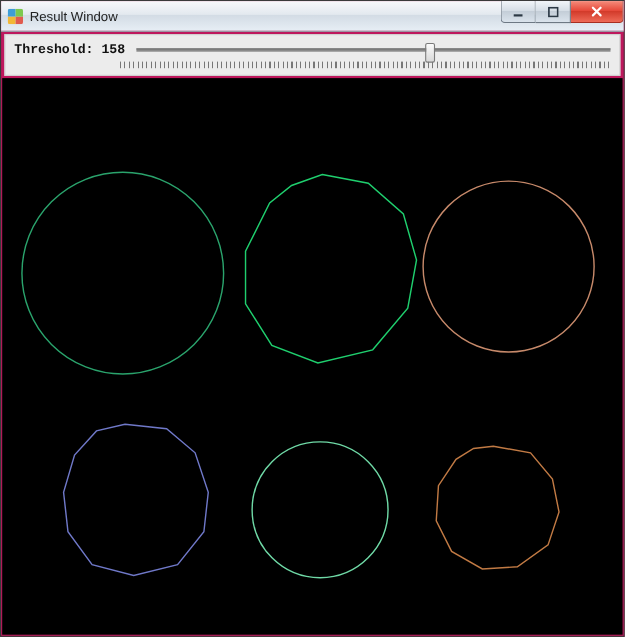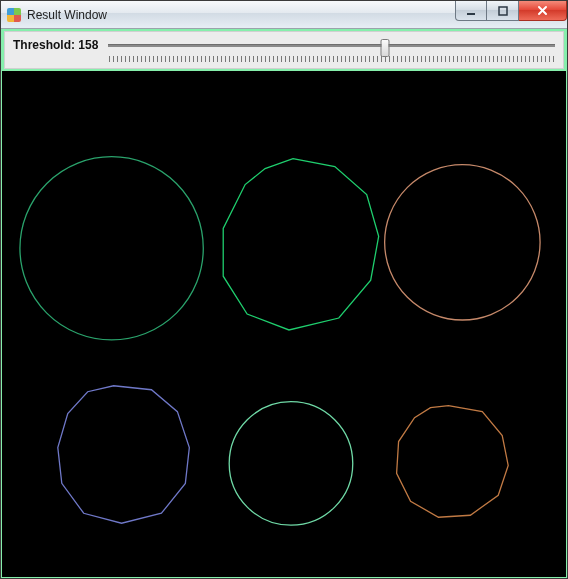--- a/index.html
+++ b/index.html
@@ -10,21 +10,21 @@
     font-family: "Segoe UI", Tahoma, sans-serif;
     background: #d4d4d4;
     overflow: hidden;
     user-select: none;
   }
   
   .window {
     position: relative;
     width: 568px;
     height: 579px;
-    background: #86efac;
+    background: #be185d;
     box-sizing: border-box;
     border: 1px solid #3a3a3a;
   }
 
   
   .titlebar {
     position: relative;
     height: 28px;
     background: linear-gradient(to bottom, #f7f9fb 0%, #e3e9ef 45%, #d2dbe4 46%, #e7eef5 100%);
     border-bottom: 1px solid #9aa3ab;
@@ -95,20 +95,21 @@
     display: flex;
     align-items: center;
     height: 18px;
   }
   .track-label {
     font-size: 12px;
     font-weight: bold;
     color: #111;
     margin-right: 10px;
     white-space: nowrap;
+    font-family: Liberation Mono, monospace;
   }
   .track-line {
     flex: 1 1 auto;
     position: relative;
     height: 14px;
   }
   .track-line::before {
     content: "";
     position: absolute;
     left: 0; right: 0; top: 6px;

